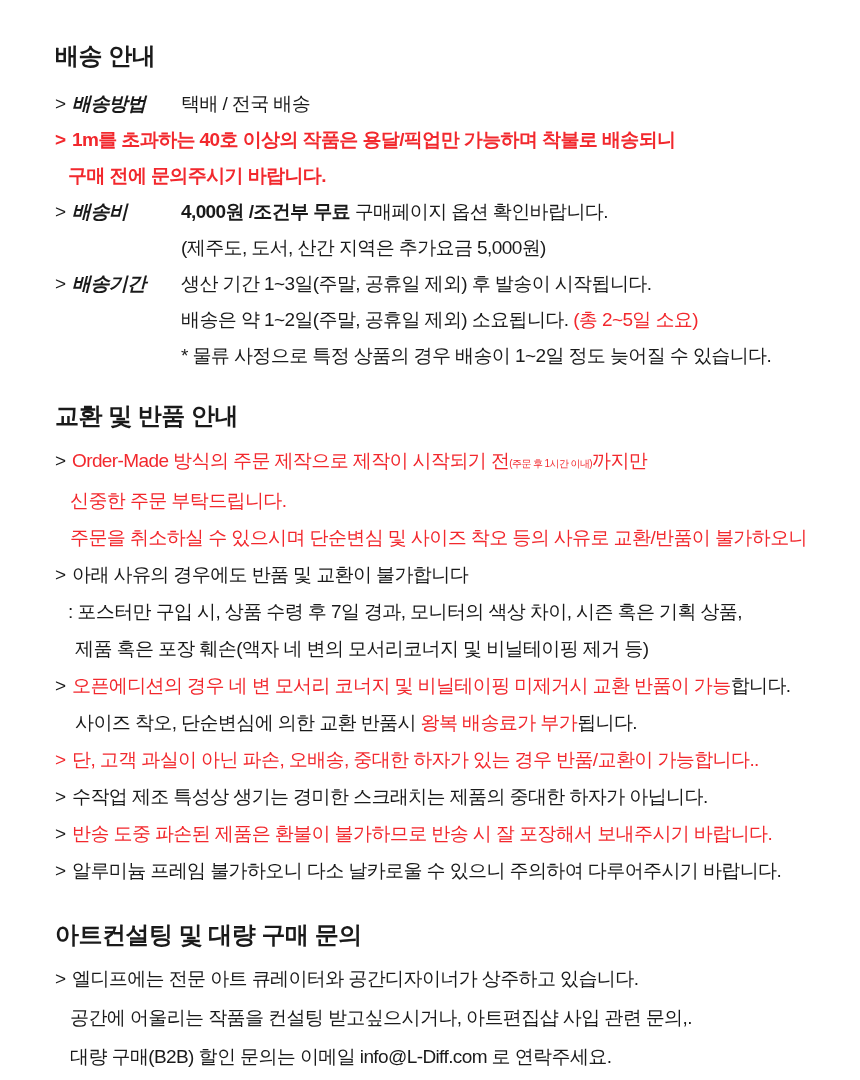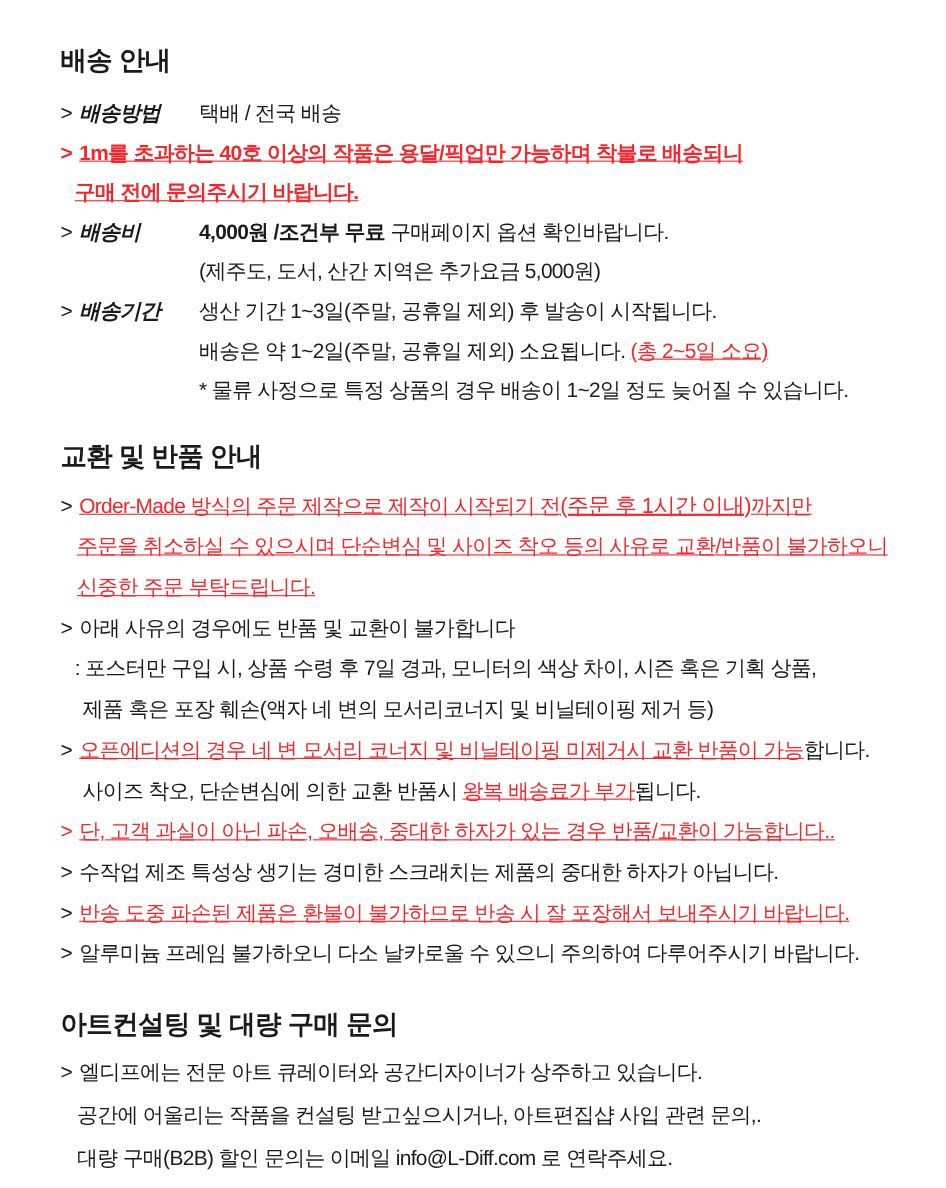--- a/index.html
+++ b/index.html
@@ -26,23 +26,23 @@
     letter-spacing:-0.6px;color:var(--ink);
   }
   .sec-returns .row{line-height:37px;}
   .sec-consulting .row{line-height:39px;}
   .bullet{display:inline-block;width:17px;}
   .label{display:inline-block;width:109px;font-weight:700;font-style:italic;}
   .indent-val{padding-left:126px;}
   .indent-13{padding-left:13px;}
   .indent-15{padding-left:15px;}
   .indent-20{padding-left:20px;}
-  .red{color:var(--red);text-decoration:underline;}
+  .red{color:var(--red);}
   .b{font-weight:700;}
-  .sm{font-size:20px;}
+  .sm{font-size:10px;}
 </style>
 </head>
 <body>
 
 <div class="page">
 
   <section class="sec-shipping">
     <h1 class="sec-title first">배송 안내</h1>
 
     <div class="row">
@@ -74,24 +74,24 @@
     </div>
   </section>
 
   <section class="sec-returns">
     <h1 class="sec-title mid">교환 및 반품 안내</h1>
 
     <div class="row">
       <span class="bullet">&gt;</span><span class="red">Order-Made 방식의 주문 제작으로 제작이 시작되기 전</span><span class="red sm">(주문 후 1시간 이내)</span><span class="red">까지만</span>
     </div>
     <div class="row red indent-15">
-      <span>주문을 취소하실 수 있으시며 단순변심 및 사이즈 착오 등의 사유로 교환/반품이 불가하오니</span>
+      <span>신중한 주문 부탁드립니다.</span>
     </div>
     <div class="row red indent-15">
-      <span>신중한 주문 부탁드립니다.</span>
+      <span>주문을 취소하실 수 있으시며 단순변심 및 사이즈 착오 등의 사유로 교환/반품이 불가하오니</span>
     </div>
 
     <div class="row">
       <span class="bullet">&gt;</span><span>아래 사유의 경우에도 반품 및 교환이 불가합니다</span>
     </div>
     <div class="row indent-13">
       <span>: 포스터만 구입 시, 상품 수령 후 7일 경과, 모니터의 색상 차이, 시즌 혹은 기획 상품,</span>
     </div>
     <div class="row indent-20">
       <span>제품 혹은 포장 훼손(액자 네 변의 모서리코너지 및 비닐테이핑 제거 등)</span>

